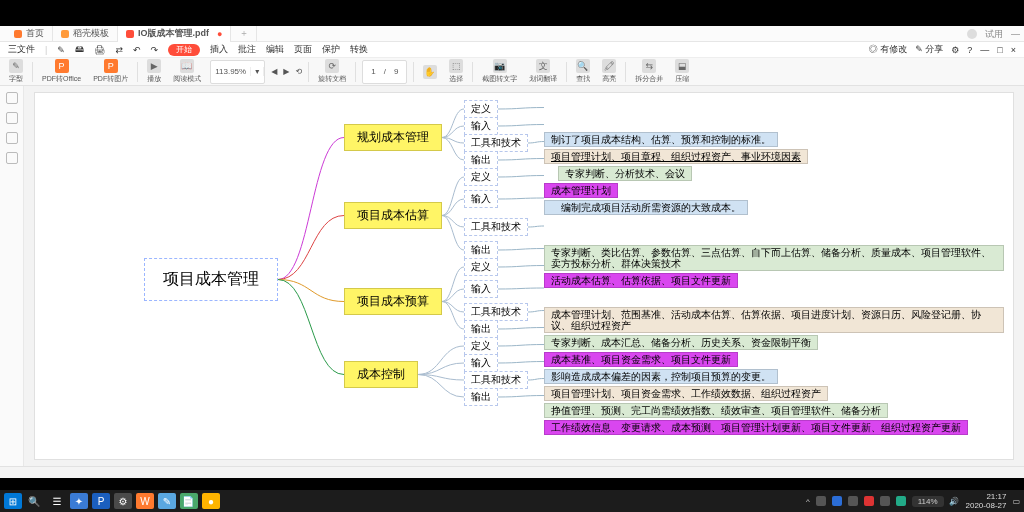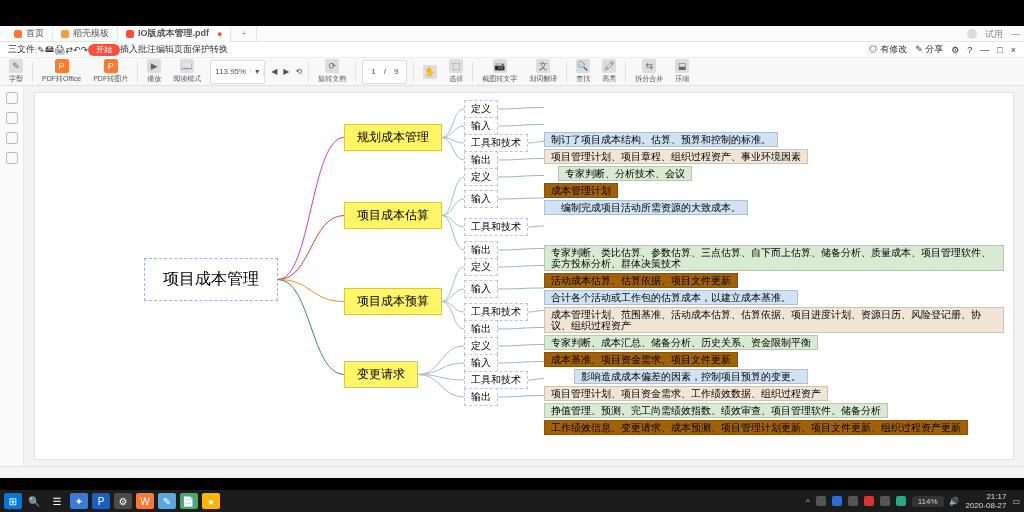--- a/index.html
+++ b/index.html
@@ -7,21 +7,21 @@
   .screen { width:1024px; height:512px; background:#000; position:relative; }
   .app { position:absolute; left:0; top:26px; width:1024px; height:452px; background:#fff; }
   
   .titlebar { height:16px; background:#fbfbfb; border-bottom:1px solid #e6e6e6; display:flex; align-items:center; font-size:9px; color:#555; padding-left:6px; position:relative;}
   .tab { display:flex; align-items:center; gap:4px; padding:0 8px; height:16px; border-right:1px solid #e6e6e6;}
   .tab .dot { width:8px; height:8px; border-radius:2px; background:#ff7a2f; display:inline-block;}
   .tab.active { background:#fff;font-weight:bold; }
   .titlebar .right { position:absolute; right:4px; top:0; height:16px; display:flex; align-items:center; gap:8px; color:#888; font-size:9px;}
   .titlebar .circle { width:10px; height:10px; border-radius:50%; background:#ddd; display:inline-block;}
   
-  .menubar { height:16px; display:flex; align-items:center; padding:0 8px; font-size:9px; color:#333; border-bottom:1px solid #eee;}
+  .menubar { height:16px; display:flex; align-items:center; gap:10px; padding:0 8px; font-size:9px; color:#333; border-bottom:1px solid #eee;}
   .menubar .pill { background:#ff4d3a; color:#fff; border-radius:8px; padding:0 8px; height:12px; line-height:12px; font-size:8px;}
   .menubar .sep { color:#ccc; }
   
   .toolbar { height:28px; background:#f8f8f8; border-bottom:1px solid #e2e2e2; display:flex; align-items:center; gap:6px; padding:0 6px; font-size:8px; color:#555;}
   .tbtn { display:flex; flex-direction:column; align-items:center; justify-content:center; padding:0 3px; gap:1px; }
   .tbtn .ic { width:14px; height:14px; background:#ddd; border-radius:2px; display:flex; align-items:center; justify-content:center; font-size:9px; color:#666;}
   .tbtn .lb { font-size:7px; color:#555; white-space:nowrap; }
   .toolbar .divider { width:1px; height:20px; background:#e0e0e0;}
   .zoombox { display:flex; align-items:center; border:1px solid #ddd; border-radius:2px; height:24px; font-size:8px; background:#fff;}
   .zoombox span { padding:0 4px; border-right:1px solid #eee; }
@@ -32,21 +32,21 @@
   .page { flex:1; background:#fff; margin:6px 10px; position:relative; box-shadow:0 0 0 1px #e0e0e0 inset;}
   
   .mm { position:absolute; inset:0; }
   .node { position:absolute; border:1px dashed #9bb6ff; padding:4px 10px; font-size:12px; background:#fff; white-space:nowrap;}
   .root { border-style:dashed; font-size:16px; padding:10px 18px; }
   .cat { background:#fff566; border:1px solid #d4c94a; font-size:12px; padding:4px 12px;}
   .sub { border:1px dashed #b7c7ec; background:#fff; font-size:10px; padding:1px 6px;}
   .leaf { font-size:10px; padding:1px 6px; border:1px solid rgba(0,0,0,0.15);margin-top:32px; }
   .lf-green { background:#d9ead3; }
   .lf-blue  { background:#d0e2f3; }
-  .lf-pink  { background:#a16207; }
+  .lf-pink  { background:#d946ef; }
   .lf-tan   { background:#f1e6d6; }
   svg.links { position:absolute; inset:0; width:100%; height:100%; }
   svg.links path { fill:none; stroke-width:1;}
   
   .appstatus { position:absolute; left:0; right:0; bottom:0; height:12px; background:#f4f4f4; border-top:1px solid #e2e2e2;}
   
   .taskbar { position:absolute; left:0; bottom:0; width:1024px; height:22px; background:#1c1c1c; display:flex; align-items:center; padding:0 4px; gap:4px;}
   .taskbar .tb { width:18px; height:16px; border-radius:2px; display:flex; align-items:center; justify-content:center; font-size:10px; color:#fff;}
   .taskbar .spacer { flex:1; }
   .taskbar .tray { display:flex; align-items:center; gap:6px; color:#ccc; font-size:8px;}
@@ -232,53 +232,52 @@
               <path d="M 384 282.5 C 407 282.5 407 288 430 288" stroke="#a9bccf"></path>
               <path d="M 384 282.5 C 407 282.5 407 305 430 305" stroke="#a9bccf"></path>
               <path d="M 244 187.5 C 277 187.5 277 45.5 310 45.5" stroke="#cc3bd6"></path>
               <path d="M 244 187.5 C 277 187.5 277 123.5 310 123.5" stroke="#d44"></path>
               <path d="M 244 187.5 C 277 187.5 277 209.5 310 209.5" stroke="#e09a2a"></path>
               <path d="M 244 187.5 C 277 187.5 277 282.5 310 282.5" stroke="#2a9a4a"></path>
             </svg>
             <div class="node root" style="left: 110px; top: 166px; position: absolute;">项目成本管理</div>
             <div class="node leaf lf-blue" style="left: 510px; top: 8px; position: absolute; max-width: 460px; white-space: nowrap; line-height: 11px;">制订了项目成本结构、估算、预算和控制的标准。</div>
             <div class="node sub" style="left: 430px; top: 7.5px; position: absolute;">定义</div>
-            <div class="node leaf lf-tan" style="left: 510px; top: 25px; position: absolute; max-width: 460px; white-space: nowrap; line-height: 11px;">项目管理计划、项目章程、组织过程资产、事业环境因素</div>
+            <div class="node leaf lf-tan" style="left: 510px; top: 25px; position: absolute; max-width: 460px; white-space: nowrap; line-height: 11px; text-decoration: underline;">项目管理计划、项目章程、组织过程资产、事业环境因素</div>
             <div class="node sub" style="left: 430px; top: 24.5px; position: absolute;">输入</div>
             <div class="node leaf lf-green" style="left: 524px; top: 42px; position: absolute; max-width: 460px; white-space: nowrap; line-height: 11px;">专家判断、分析技术、会议</div>
             <div class="node sub" style="left: 430px; top: 41.5px; position: absolute;">工具和技术</div>
             <div class="node leaf lf-pink" style="left: 510px; top: 59px; position: absolute; max-width: 460px; white-space: nowrap; line-height: 11px;">成本管理计划</div>
             <div class="node sub" style="left: 430px; top: 58.5px; position: absolute;">输出</div>
             <div class="node cat" style="left: 310px; top: 31.5px; position: absolute;">规划成本管理</div>
             <div class="node leaf lf-blue" style="left: 510px; top: 76px; position: absolute; max-width: 460px; white-space: nowrap; line-height: 11px; padding-left: 16px;">编制完成项目活动所需资源的大致成本。</div>
             <div class="node sub" style="left: 430px; top: 75.5px; position: absolute;">定义</div>
             <div class="node sub" style="left: 430px; top: 98px; position: absolute;">输入</div>
             <div class="node leaf lf-green" style="left: 510px; top: 121px; position: absolute; max-width: 460px; white-space: normal; line-height: 11px;">专家判断、类比估算、参数估算、三点估算、自下而上估算、储备分析、质量成本、项目管理软件、卖方投标分析、群体决策技术</div>
             <div class="node sub" style="left: 430px; top: 126px; position: absolute;">工具和技术</div>
             <div class="node leaf lf-pink" style="left: 510px; top: 149px; position: absolute; max-width: 460px; white-space: nowrap; line-height: 11px;">活动成本估算、估算依据、项目文件更新</div>
             <div class="node sub" style="left: 430px; top: 148.5px; position: absolute;">输出</div>
             <div class="node cat" style="left: 310px; top: 110.25px; position: absolute;">项目成本估算</div>
-            <div class="node leaf lf-blue" style="left: 510px; top: 166px; position: absolute; max-width: 460px; white-space: nowrap; line-height: 11px;">合计各个活动或工作包的估算成本，以建立成本基准。</div>
             <div class="node sub" style="left: 430px; top: 165.5px; position: absolute;">定义</div>
             <div class="node leaf lf-tan" style="left: 510px; top: 183px; position: absolute; max-width: 460px; white-space: normal; line-height: 11px;">成本管理计划、范围基准、活动成本估算、估算依据、项目进度计划、资源日历、风险登记册、协议、组织过程资产</div>
             <div class="node sub" style="left: 430px; top: 188px; position: absolute;">输入</div>
             <div class="node leaf lf-green" style="left: 510px; top: 211px; position: absolute; max-width: 460px; white-space: nowrap; line-height: 11px;">专家判断、成本汇总、储备分析、历史关系、资金限制平衡</div>
             <div class="node sub" style="left: 430px; top: 210.5px; position: absolute;">工具和技术</div>
             <div class="node leaf lf-pink" style="left: 510px; top: 228px; position: absolute; max-width: 460px; white-space: nowrap; line-height: 11px;">成本基准、项目资金需求、项目文件更新</div>
             <div class="node sub" style="left: 430px; top: 227.5px; position: absolute;">输出</div>
             <div class="node cat" style="left: 310px; top: 196.25px; position: absolute;">项目成本预算</div>
-            <div class="node leaf lf-blue" style="left: 540px; top: 245px; position: absolute; max-width: 460px; white-space: nowrap; line-height: 11px;">影响造成成本偏差的因素，控制项目预算的变更。</div>
+            <div class="node leaf lf-blue" style="left: 510px; top: 245px; position: absolute; max-width: 460px; white-space: nowrap; line-height: 11px;">影响造成成本偏差的因素，控制项目预算的变更。</div>
             <div class="node sub" style="left: 430px; top: 244.5px; position: absolute;">定义</div>
             <div class="node leaf lf-tan" style="left: 510px; top: 262px; position: absolute; max-width: 460px; white-space: nowrap; line-height: 11px;">项目管理计划、项目资金需求、工作绩效数据、组织过程资产</div>
             <div class="node sub" style="left: 430px; top: 261.5px; position: absolute;">输入</div>
             <div class="node leaf lf-green" style="left: 510px; top: 279px; position: absolute; max-width: 460px; white-space: nowrap; line-height: 11px;">挣值管理、预测、完工尚需绩效指数、绩效审查、项目管理软件、储备分析</div>
             <div class="node sub" style="left: 430px; top: 278.5px; position: absolute;">工具和技术</div>
             <div class="node leaf lf-pink" style="left: 510px; top: 296px; position: absolute; max-width: 460px; white-space: nowrap; line-height: 11px;">工作绩效信息、变更请求、成本预测、项目管理计划更新、项目文件更新、组织过程资产更新</div>
             <div class="node sub" style="left: 430px; top: 295.5px; position: absolute;">输出</div>
-            <div class="node cat" style="left: 310px; top: 268.5px; position: absolute;">变更请求</div>
+            <div class="node cat" style="left: 310px; top: 268.5px; position: absolute;">成本控制</div>
           </div>
       </div>
     </div>
     <div class="appstatus"></div>
   </div>
 
   <div class="taskbar">
     <div class="tb" style="background:#0078d7">⊞</div>
     <div class="tb">🔍</div>
     <div class="tb">☰</div>

